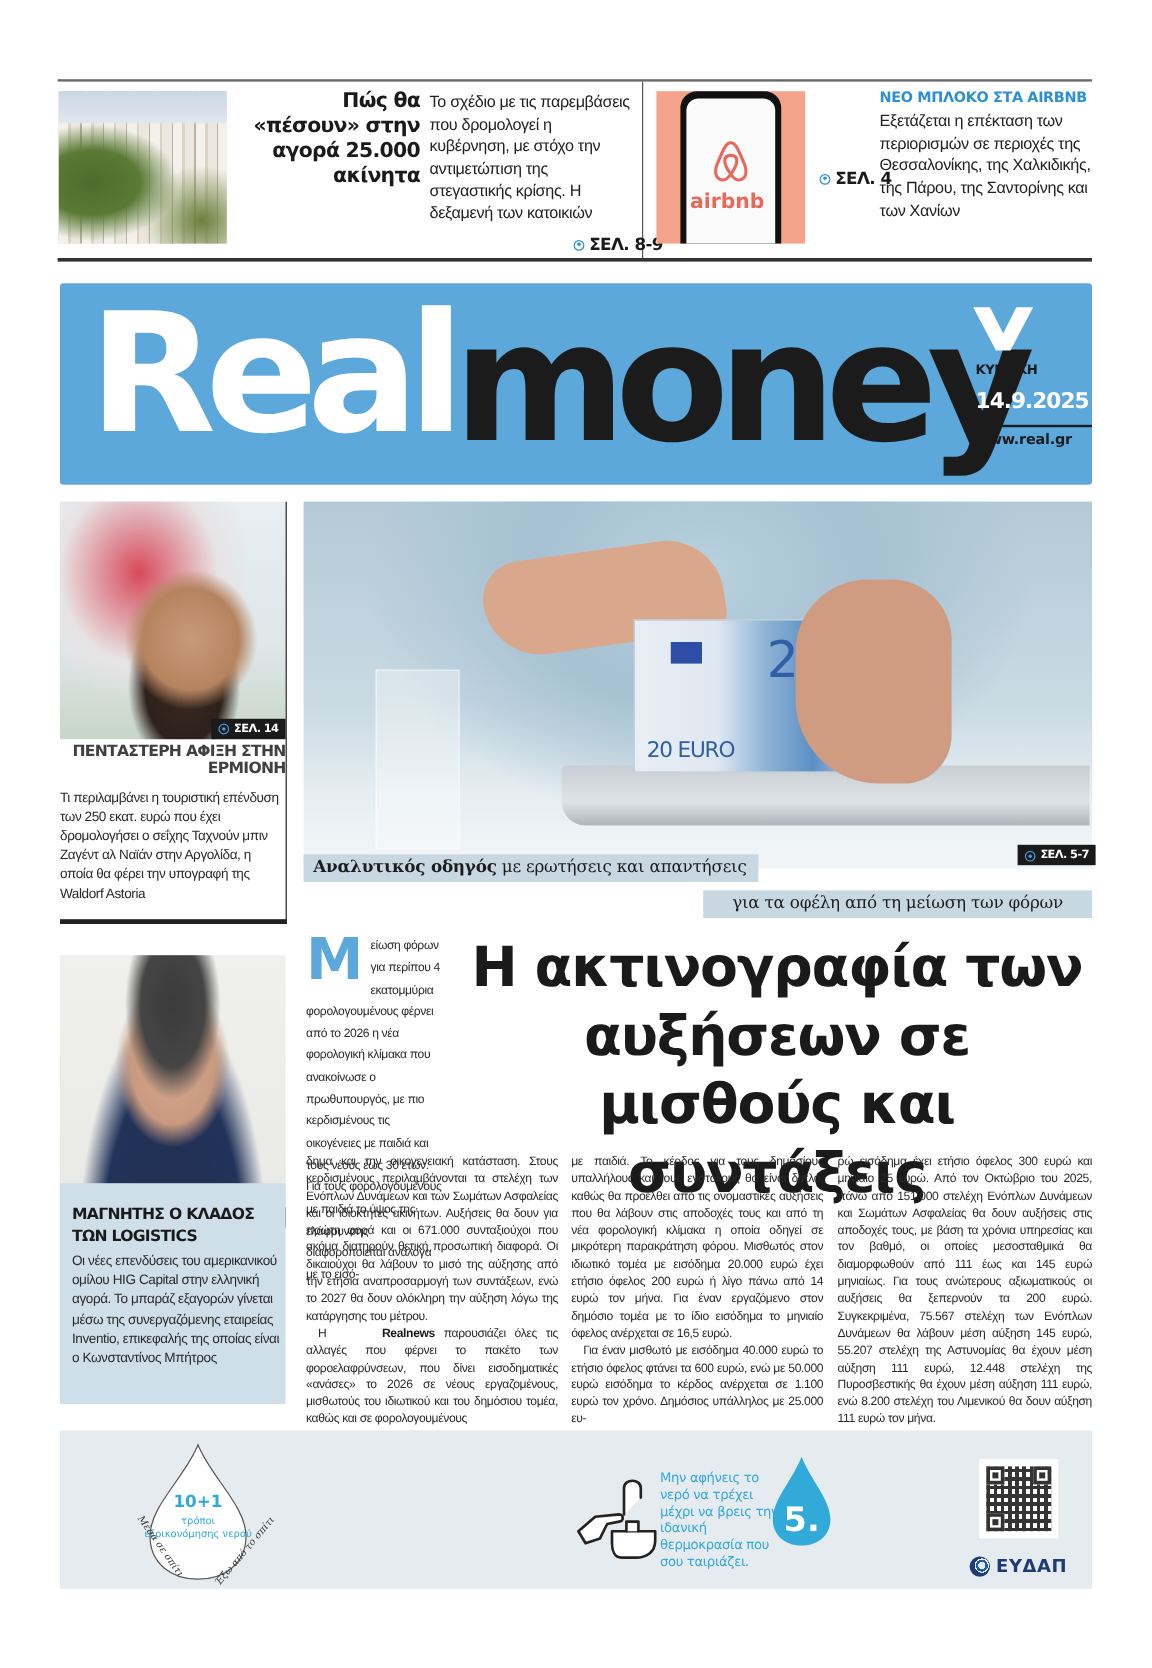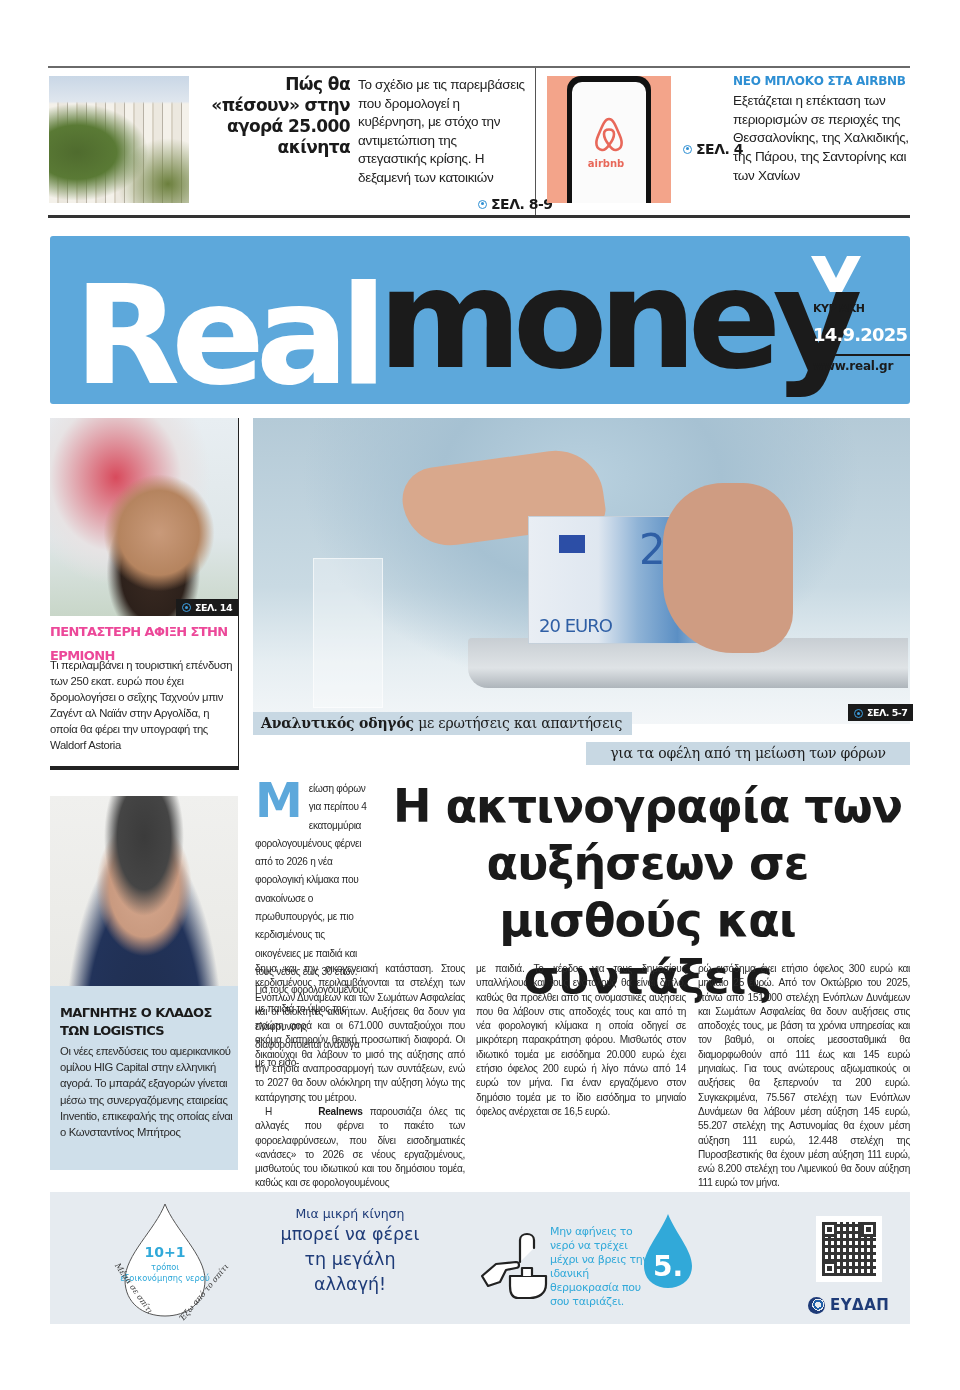--- a/index.html
+++ b/index.html
@@ -36,33 +36,33 @@
   .page-ref .dot { width: 9px; height: 9px; border-radius: 50%; border: 1.5px solid #2e8fd3; position: relative; flex: none; }
   .page-ref .dot::after { content: ""; position: absolute; left: 1.5px; top: 1.5px; width: 3px; height: 3px; border-radius: 50%; background: #2e8fd3; }
   .teaser1-ref { left: 478px; top: 196px; }
 
   .photo-airbnb {
     left: 547px; top: 76px; width: 124px; height: 127px; background: #f3a48a;
   }
   .phone { position: absolute; left: 20px; top: 0; width: 84px; height: 127px; background: #111; border-radius: 14px 14px 0 0; }
   .phone-screen { position: absolute; left: 5px; top: 6px; width: 74px; height: 121px; background: #fbfbfb; border-radius: 10px 10px 0 0; }
   .airbnb-logo { position: absolute; left: 20px; top: 34px; width: 34px; height: 38px; }
-  .airbnb-word { position: absolute; left: 0; top: 76px; width: 68px; text-align: center; font-family: "DejaVu Sans", sans-serif; font-size: 10px; font-weight: bold; color: #e8685a; }
+  .airbnb-word { position: absolute; left: 0; top: 76px; width: 68px; text-align: center; font-family: "DejaVu Sans", sans-serif; font-size: 17px; font-weight: bold; color: #e8685a; }
   .teaser2-ref { left: 683px; top: 141px; }
   .teaser2-kicker {
     left: 733px; top: 74px; font-family: "DejaVu Sans", sans-serif; font-weight: bold; font-size: 12px; color: #2e8fd3; letter-spacing: -0.3px;
   }
   .teaser2-body {
     left: 733px; top: 92px; width: 180px; font-size: 13.5px; line-height: 18.7px; color: #222; letter-spacing: -0.3px;
   }
 
   
   .masthead { left: 50px; top: 236px; width: 860px; height: 168px; background: #5da8db; border-radius: 3px; }
   .logo-real {
-    position: absolute; left: 24px; top: 30px; font-family: "DejaVu Sans", sans-serif; font-weight: bold;
+    position: absolute; left: 24px; top: 6px; font-family: "DejaVu Sans", sans-serif; font-weight: bold;
     font-size: 138px; line-height: 140px; color: #ffffff; letter-spacing: -9px;
   }
   .logo-money {
     position: absolute; left: 328px; top: 14px; font-family: "DejaVu Sans", sans-serif; font-weight: bold;
     font-size: 138px; line-height: 140px; color: #1b1b1b; letter-spacing: -9px;
   }
   .v-mark { position: absolute; left: 758px; top: 18px; width: 56px; height: 40px; }
   .mast-day { position: absolute; left: 763px; top: 66px; font-family: "DejaVu Sans", sans-serif; font-weight: bold; font-size: 11px; color: #1b1b1b; letter-spacing: -0.5px; }
   .mast-date { position: absolute; left: 763px; top: 88px; font-family: "DejaVu Sans", sans-serif; font-weight: bold; font-size: 18px; color: #ffffff; letter-spacing: -0.8px; }
   .mast-rule { position: absolute; left: 763px; top: 118px; width: 97px; height: 1.5px; background: #1b1b1b; }
@@ -75,21 +75,21 @@
       radial-gradient(ellipse at 58% 58%, #c99a7a 0%, #b5845f 26%, transparent 36%),
       radial-gradient(ellipse at 55% 78%, #3a2a22 0%, #2d211b 22%, transparent 32%),
       radial-gradient(ellipse at 35% 30%, #d84a5c 0%, #e7e3e4 38%, transparent 55%),
       linear-gradient(180deg, #e8eef2 0%, #dfe7e9 60%, #c8d6c8 100%);
   }
   .sel-badge { position: absolute; background: #1a1a1a; color: #fff; padding: 3px 6px; display: flex; align-items: center; gap: 4px; font-family: "DejaVu Sans", sans-serif; font-weight: bold; font-size: 9.5px; letter-spacing: -0.5px; }
   .sel-badge .dot { width: 9px; height: 9px; border-radius: 50%; border: 1.5px solid #3d9ee0; position: relative; }
   .sel-badge .dot::after { content: ""; position: absolute; left: 1.5px; top: 1.5px; width: 3px; height: 3px; border-radius: 50%; background: #3d9ee0; }
   .story1-vrule { left: 238px; top: 418px; width: 1px; height: 352px; background: #222; }
   .story1-bottomrule { left: 50px; top: 766px; width: 189px; height: 4px; background: #222; }
-  .story1-title { left: 50px; top: 620px; width: 188px; font-family: "DejaVu Sans", sans-serif; font-weight: bold; font-size: 13px; line-height: 24px; color: #ec4899; letter-spacing: -0.6px; }
+  .story1-title { left: 50px; top: 620px; width: 188px; font-family: "DejaVu Sans", sans-serif; font-weight: bold; font-size: 13px; line-height: 14px; color: #404040; letter-spacing: -0.6px; text-align: right; }
   .story1-body { left: 50px; top: 657px; width: 186px; font-size: 11.3px; line-height: 16.1px; color: #2a2a2a; letter-spacing: -0.35px; }
 
   
   .hero-photo {
     left: 253px; top: 418px; width: 657px; height: 306px; overflow: hidden;
     background:
       radial-gradient(ellipse at 50% 20%, #b9d1df 0%, #a6c1d2 30%, transparent 60%),
       linear-gradient(180deg, #b4cad7 0%, #c9dae3 55%, #e6eef2 80%, #f3f6f8 100%);
   }
   .hero-hand1 { position: absolute; left: 150px; top: 40px; width: 200px; height: 80px; border-radius: 40px 60px 20px 60px; background: #d9a88c; transform: rotate(-8deg); }
@@ -247,40 +247,35 @@
   <span class="lead-text">είωση φόρων για περίπου 4 εκατομμύρια φορολογουμένους φέρνει από το 2026 η νέα φορολογική κλίμακα που ανακοίνωσε ο πρωθυπουργός, με πιο κερδισμένους τις οικογένειες με παιδιά και τους νέους έως 30 ετών. Για τους φορολογουμένους με παιδιά το ύψος της ελάφρυνσης διαφοροποιείται ανάλογα με το εισό-</span>
 </div>
 <h1 class="abs headline">Η ακτινογραφία των αυξήσεων σε μισθούς και συντάξεις</h1>
 
 <div class="col col1">
   <p class="noindent">δημα και την οικογενειακή κατάσταση. Στους κερδισμένους περιλαμβάνονται τα στελέχη των Ενόπλων Δυνάμεων και των Σωμάτων Ασφαλείας και οι ιδιοκτήτες ακινήτων. Αυξήσεις θα δουν για πρώτη φορά και οι 671.000 συνταξιούχοι που ακόμα διατηρούν θετική προσωπική διαφορά. Οι δικαιούχοι θα λάβουν το μισό της αύξησης από την ετήσια αναπροσαρμογή των συντάξεων, ενώ το 2027 θα δουν ολόκληρη την αύξηση λόγω της κατάργησης του μέτρου.</p>
   <p><span>Η </span><b>Realnews</b><span> παρουσιάζει όλες τις αλλαγές που φέρνει το πακέτο των φοροελαφρύνσεων, που δίνει εισοδηματικές «ανάσες» το 2026 σε νέους εργαζομένους, μισθωτούς του ιδιωτικού και του δημόσιου τομέα, καθώς και σε φορολογουμένους</span></p>
 </div>
 <div class="col col2">
   <p class="noindent">με παιδιά. Το κέρδος για τους δημοσίους υπαλλήλους και τους ενστόλους θα είναι διπλό, καθώς θα προέλθει από τις ονομαστικές αυξήσεις που θα λάβουν στις αποδοχές τους και από τη νέα φορολογική κλίμακα η οποία οδηγεί σε μικρότερη παρακράτηση φόρου. Μισθωτός στον ιδιωτικό τομέα με εισόδημα 20.000 ευρώ έχει ετήσιο όφελος 200 ευρώ ή λίγο πάνω από 14 ευρώ τον μήνα. Για έναν εργαζόμενο στον δημόσιο τομέα με το ίδιο εισόδημα το μηνιαίο όφελος ανέρχεται σε 16,5 ευρώ.</p>
+  <p>Για έναν μισθωτό με εισόδημα 40.000 ευρώ το ετήσιο όφελος φτάνει τα 600 ευρώ, ενώ με 50.000 ευρώ εισόδημα το κέρδος ανέρχεται σε 1.100 ευρώ τον χρόνο. Δημόσιος υπάλληλος με 25.000 ευ-</p>
 </div>
 <div class="col col3">
   <p class="noindent">ρώ εισόδημα έχει ετήσιο όφελος 300 ευρώ και μηνιαίο 25 ευρώ. Από τον Οκτώβριο του 2025, πάνω από 151.000 στελέχη Ενόπλων Δυνάμεων και Σωμάτων Ασφαλείας θα δουν αυξήσεις στις αποδοχές τους, με βάση τα χρόνια υπηρεσίας και τον βαθμό, οι οποίες μεσοσταθμικά θα διαμορφωθούν από 111 έως και 145 ευρώ μηνιαίως. Για τους ανώτερους αξιωματικούς οι αυξήσεις θα ξεπερνούν τα 200 ευρώ. Συγκεκριμένα, 75.567 στελέχη των Ενόπλων Δυνάμεων θα λάβουν μέση αύξηση 145 ευρώ, 55.207 στελέχη της Αστυνομίας θα έχουν μέση αύξηση 111 ευρώ, 12.448 στελέχη της Πυροσβεστικής θα έχουν μέση αύξηση 111 ευρώ, ενώ 8.200 στελέχη του Λιμενικού θα δουν αύξηση 111 ευρώ τον μήνα.</p>
 </div>
 
 <div class="abs ad">
   <svg class="drop-outline" viewBox="0 0 110 120">
     <path d="M55 4 C45 30 15 55 15 80 C15 103 33 116 55 116 C77 116 95 103 95 80 C95 55 65 30 55 4 Z" fill="#ffffff" stroke="#555" stroke-width="1"></path>
   </svg>
   <div class="ad-drop-num">10+1</div>
   <div class="ad-drop-text">τρόποι εξοικονόμησης νερού</div>
   <div class="ad-script" style="left:54px; top:92px; transform: rotate(55deg);">Μέσα σε σπίτι</div>
   <div class="ad-script" style="left:118px; top:96px; transform: rotate(-50deg);">Έξω από το σπίτι</div>
 
-  <div class="ad-center">
-    <div class="small">Μια μικρή κίνηση</div>
-    <div class="big">μπορεί να φέρει</div>
-    <div class="big">τη μεγάλη</div>
-    <div class="big">αλλαγή!</div>
-  </div>
 
   <svg class="ad-sink" viewBox="0 0 70 76">
     <g fill="#ffffff" stroke="#222" stroke-width="2.2" stroke-linejoin="round" stroke-linecap="round">
       <path d="M40 36 L40 14 C40 6 54 6 54 14 L54 22"></path>
       <path d="M30 50 L66 50 L66 58 C66 68 58 72 50 72 L38 72 C32 72 30 66 30 60 Z"></path>
       <path d="M2 50 L16 38 L36 36 C40 36 40 42 36 42 L26 44 L20 56 L8 60 Z"></path>
       <path d="M42 50 L42 42 L52 42 L52 50"></path>
     </g>
   </svg>
   <div class="ad-tip">Μην αφήνεις το νερό να τρέχει μέχρι να βρεις την ιδανική θερμοκρασία που σου ταιριάζει.</div>

